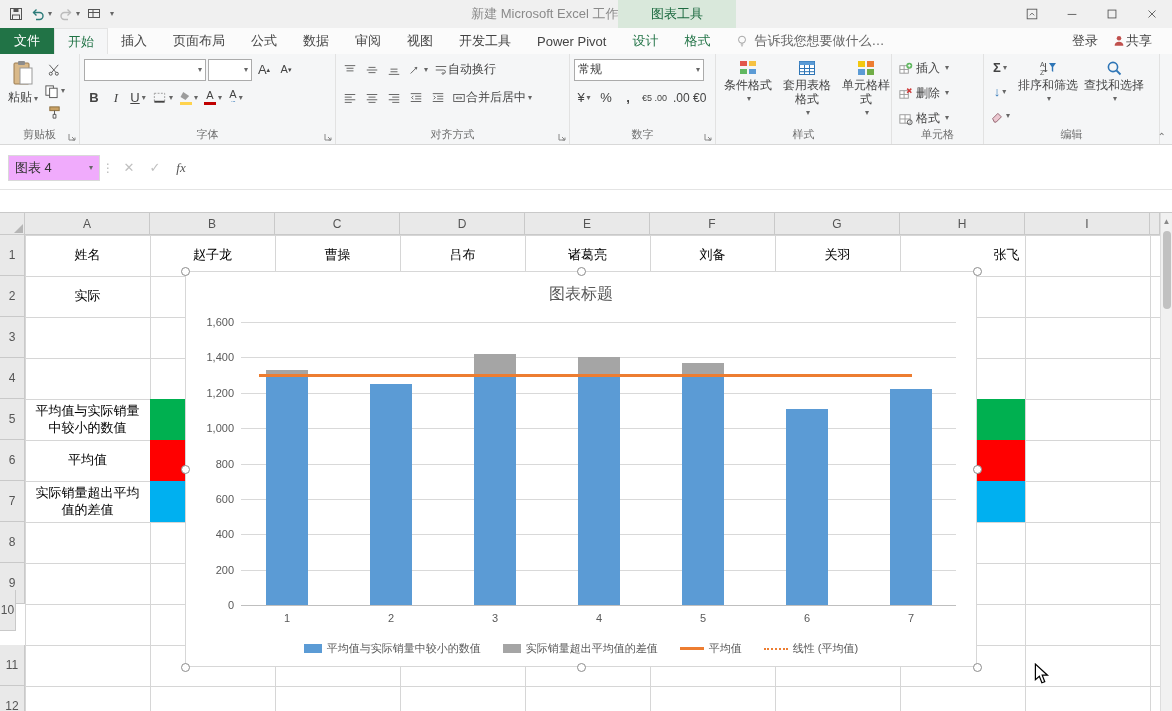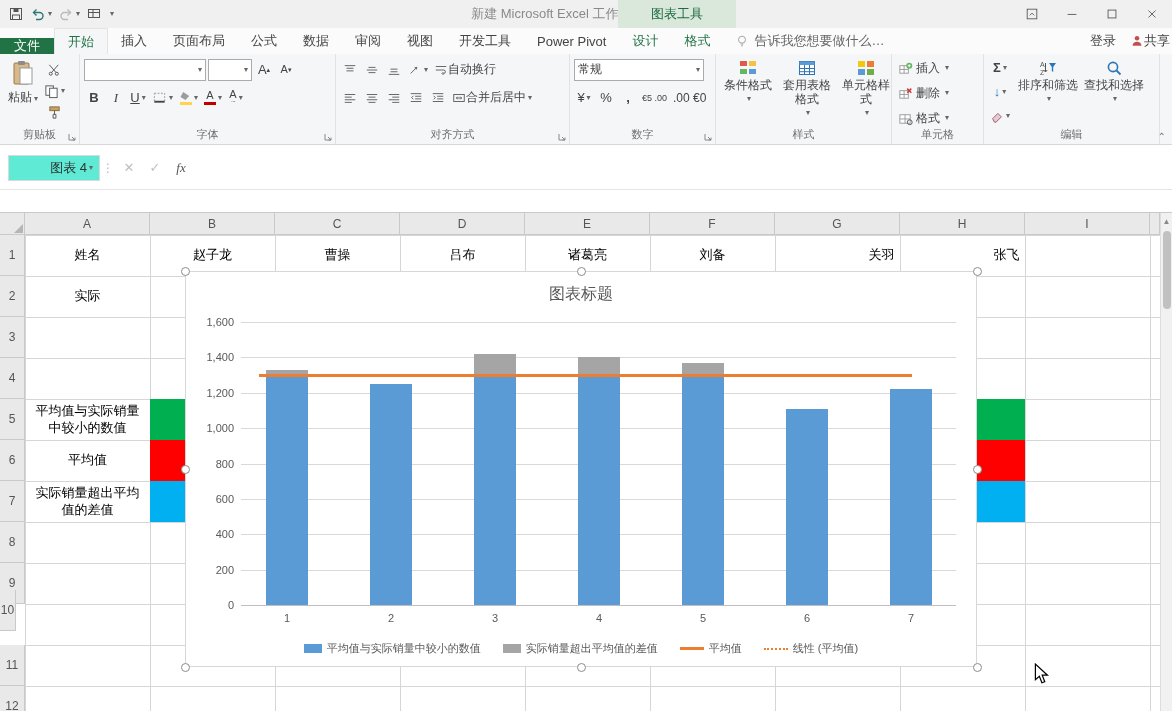--- a/index.html
+++ b/index.html
@@ -10,45 +10,45 @@
 
 #titlebar{position:absolute;left:0;top:0;width:100%;height:28px;background:#F0F0F0;display:flex;align-items:center;z-index:20}
 .qat{display:flex;align-items:center;gap:6px;padding:0 8px}
 .qbtn{display:flex;align-items:center}
 #title-text{position:absolute;left:0;right:0;text-align:center;font-size:13px;color:#8A8A8A;pointer-events:none}
 #ctx-header{position:absolute;left:618px;top:0;height:28px;width:118px;background:#D9E8DB;color:#1E6B41;font-size:13px;display:flex;align-items:center;justify-content:center}
 #win-controls{position:absolute;right:0;top:0;height:28px;display:flex;align-items:center}
 .wbtn{width:40px;height:28px;display:flex;align-items:center;justify-content:center}
 
 #tabrow{position:absolute;left:0;top:28px;width:100%;height:26px;background:#FBFBFB;display:flex;align-items:flex-end;z-index:19}
-#file-tab{width:54px;height:16px;background:#217346;color:#fff;font-size:13px;display:flex;align-items:center;justify-content:center}
+#file-tab{width:54px;height:26px;background:#217346;color:#fff;font-size:13px;display:flex;align-items:center;justify-content:center}
 .tab{height:26px;padding:0 13px;font-size:13px;color:#444;display:flex;align-items:center}
 .tab.active{background:#F5F6F7;color:#217346;border:1px solid #E3E3E3;border-bottom:none}
 .tab.ctx{color:#217346}
 #tellme{display:flex;align-items:center;gap:5px;font-size:13px;color:#666;padding:0 12px;height:26px}
-#tabrow-right{margin-left:auto;display:flex;align-items:center;gap:14px;padding-right:2px;height:26px;font-size:13px;color:#444}
+#tabrow-right{margin-left:auto;display:flex;align-items:center;gap:14px;padding-right:20px;height:26px;font-size:13px;color:#444}
 .share-wrap{display:flex;align-items:center;gap:0}
 
 #ribbon{position:absolute;left:0;top:54px;width:100%;height:91px;background:#F5F6F7;border-bottom:1px solid #D8D8D8;display:flex;align-items:stretch;z-index:18}
 .rgroup{position:relative;flex:0 0 auto;border-right:1px solid #E2E2E2;padding:3px 4px 17px 4px;display:flex;align-items:flex-start}
 .rlabel{position:absolute;left:0;right:0;bottom:2px;text-align:center;font-size:11px;color:#6E6E6E}
 .dlg{position:absolute;right:2px;bottom:2px}
 .bigbtn{display:flex;flex-direction:column;align-items:center;justify-content:flex-start;gap:3px;padding:3px 4px;font-size:12px;color:#444;text-align:center}
 .bigbtn2{display:flex;flex-direction:column;align-items:center;gap:2px;padding:2px 2px;font-size:12px;color:#444;text-align:center;line-height:1.15}
 .smallcol{display:flex;flex-direction:column;justify-content:space-between;height:66px;padding-top:2px}
 .sbtn{min-width:20px;height:21px;display:flex;align-items:center;justify-content:center;font-size:12px;color:#444;padding:0 2px}
 .mbtn{display:flex;align-items:center;gap:3px;height:22px;font-size:12px;color:#444;padding:0 2px}
 .fcol{display:flex;flex-direction:column;gap:3px}
 .frow{display:flex;align-items:center;gap:2px;height:25px}
 .combo{height:22px;background:#fff;border:1px solid #ABABAB;display:flex;align-items:center;justify-content:space-between;padding:0 3px;font-size:12px;color:#444}
 .glyph{font-size:13px;color:#444;line-height:1}
 .colorbar{width:12px;height:3px;margin-top:1px}
 
 #fbar{position:absolute;left:0;top:146px;width:100%;height:44px;background:#fff;border-bottom:1px solid #E4E4E4;display:flex;align-items:center;padding:0 8px;z-index:17}
-#namebox{width:92px;height:26px;background:#5eead4;border:1px solid #D9D9D9;display:flex;align-items:center;justify-content:flex-end;padding:0 6px;font-size:13px;color:#333}
+#namebox{width:92px;height:26px;background:#f0abfc;border:1px solid #D9D9D9;display:flex;align-items:center;justify-content:space-between;padding:0 6px;font-size:13px;color:#333}
 #fbar .dots{width:16px;text-align:center;color:#B9B9B9;font-size:12px}
 .fxbtn{width:26px;height:24px;display:flex;align-items:center;justify-content:center;font-size:13px}
 #formula-input{flex:1;height:26px;background:#fff;margin-left:6px}
 
 #sheet{position:absolute;left:0;top:212px;width:1172px;height:499px;background:#fff;border-top:1px solid #C9C9C9;overflow:hidden}
 .colhead,.rowhead,#corner,#headfill{position:absolute;background:#E9E9E9;border-right:1px solid #C9C9C9;border-bottom:1px solid #C9C9C9;font-size:12px;color:#555;display:flex;align-items:center;justify-content:center}
 #corner{left:0;top:0;width:25px;height:22px}
 #corner:after{content:"";position:absolute;right:1px;bottom:1px;border-left:9px solid transparent;border-bottom:9px solid #B5B5B5}
 #gridlines{position:absolute;left:25px;top:22px;width:1135px;height:477px;
  background-image:linear-gradient(to right,#D6D6D6 1px,transparent 1px),linear-gradient(to bottom,#D6D6D6 1px,transparent 1px);
@@ -625,21 +625,21 @@
     <div class="rowhead" style="left: 0px; top: 473px; width: 25px; height: 41px;">12</div>
     <div class="fillrow" style="left: 150px; top: 186px; width: 875px; height: 41px; background: rgb(0, 176, 80);"></div>
     <div class="fillrow" style="left: 150px; top: 227px; width: 875px; height: 41px; background: rgb(255, 0, 0);"></div>
     <div class="fillrow" style="left: 150px; top: 268px; width: 875px; height: 41px; background: rgb(0, 176, 240);"></div>
     <div class="cellText" style="left: 25px; top: 22px; width: 125px; height: 41px;">姓名</div>
     <div class="cellText" style="left: 150px; top: 22px; width: 125px; height: 41px;">赵子龙</div>
     <div class="cellText" style="left: 275px; top: 22px; width: 125px; height: 41px;">曹操</div>
     <div class="cellText" style="left: 400px; top: 22px; width: 125px; height: 41px;">吕布</div>
     <div class="cellText" style="left: 525px; top: 22px; width: 125px; height: 41px;">诸葛亮</div>
     <div class="cellText" style="left: 650px; top: 22px; width: 125px; height: 41px;">刘备</div>
-    <div class="cellText" style="left: 819px; top: 22px; width: 125px; height: 41px;">关羽</div>
+    <div class="cellText" style="left: 775px; top: 22px; width: 125px; height: 41px;">关羽</div>
     <div class="cellText" style="left: 900px; top: 22px; width: 125px; height: 41px; margin-left: 44px;">张飞</div>
     <div class="cellText" style="left: 25px; top: 63px; width: 125px; height: 41px;">实际</div>
     <div class="cellText" style="left: 25px; top: 186px; width: 125px; height: 41px; padding: 0px 6px;">平均值与实际销量中较小的数值</div>
     <div class="cellText" style="left: 25px; top: 227px; width: 125px; height: 41px;">平均值</div>
     <div class="cellText" style="left: 25px; top: 268px; width: 125px; height: 41px; padding: 0px 6px;">实际销量超出平均值的差值</div>
   </div>
 
 <div id="cursor">
   <svg width="20" height="22" viewBox="0 0 14 20">
       <path d="M1 1v14.2l3.6-3.2 2.3 6 2.6-1-2.3-5.9H12z" fill="#fff" stroke="#000" stroke-width="1.1"></path>

